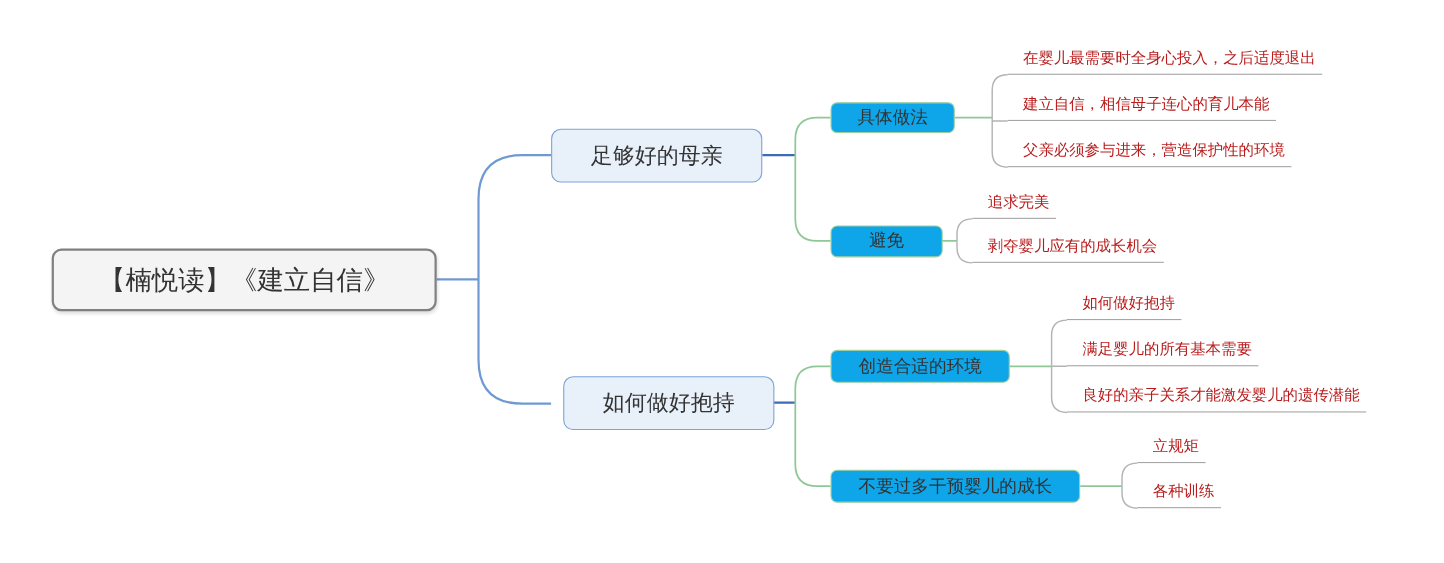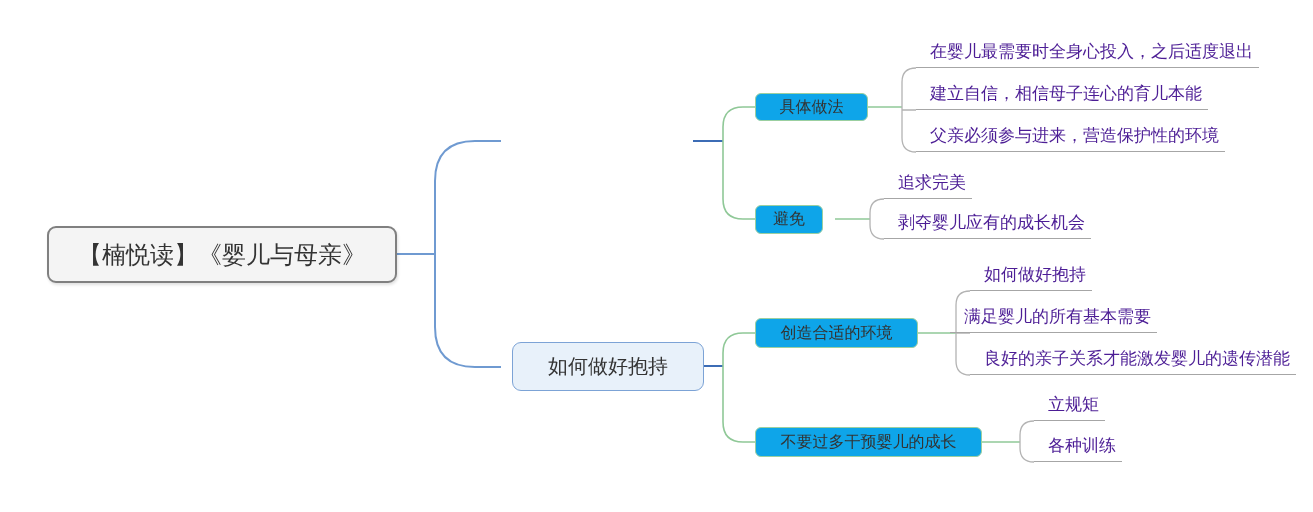--- a/index.html
+++ b/index.html
@@ -33,23 +33,23 @@
     font-size:20px;
   }
   .node-child{
     border:1.3px solid #9bcfa0;
     border-radius:6px;
     background:#0ea5e9;
     font-size:16px;
   }
   .leaf{
     position:absolute;
-    font-size:17px;
+    font-size:14px;
     line-height:20px;
-    color:#4c1d95;
+    color:#b91c1c;
     white-space:nowrap;
     padding:0 6px 5px 14px;
     border-bottom:1px solid #a6a6a6;
   }
 </style>
 </head>
 <body>
 
 <div class="canvas">
 
@@ -70,36 +70,37 @@
     <path d="M835 219 H870" fill="none" stroke="#8fc897" stroke-width="1.6"></path>
     <path d="M884 199 Q870 199 870 213 V225 Q870 239 884 239" fill="none" stroke="#b3b3b3" stroke-width="1.3"></path>
 
     <path d="M918 333 H956" fill="none" stroke="#8fc897" stroke-width="1.6"></path>
     <path d="M970 291 Q956 291 956 305 V361 Q956 375 970 375 M956 333 H970" fill="none" stroke="#b3b3b3" stroke-width="1.3"></path>
 
     <path d="M982 442 H1020" fill="none" stroke="#8fc897" stroke-width="1.6"></path>
     <path d="M1034 421 Q1020 421 1020 435 V448 Q1020 462 1034 462" fill="none" stroke="#b3b3b3" stroke-width="1.3"></path>
   </svg>
 
-  <div class="node node-root" style="left:47px;top:226px;width:350px;height:57px;">【楠悦读】《婴儿与母亲》</div>
+  <div class="node node-root" style="left:47px;top:226px;width:350px;height:57px;">【楠悦读】《建立自信》</div>
 
+  <div class="node node-branch" style="left:501px;top:117px;width:192px;height:49px;">足够好的母亲</div>
   <div class="node node-branch" style="left:512px;top:342px;width:192px;height:49px;">如何做好抱持</div>
 
   <div class="node node-child" style="left:755px;top:93px;width:113px;height:28px;">具体做法</div>
-  <div class="node node-child" style="left:755px;top:205px;width:68px;height:29px;">避免</div>
+  <div class="node node-child" style="left:755px;top:205px;width:102px;height:29px;">避免</div>
   <div class="node node-child" style="left:755px;top:318px;width:163px;height:30px;">创造合适的环境</div>
   <div class="node node-child" style="left:755px;top:427px;width:227px;height:30px;">不要过多干预婴儿的成长</div>
 
   <div class="leaf" style="left:916px;top:42px;">在婴儿最需要时全身心投入，之后适度退出</div>
   <div class="leaf" style="left:916px;top:84px;">建立自信，相信母子连心的育儿本能</div>
   <div class="leaf" style="left:916px;top:126px;">父亲必须参与进来，营造保护性的环境</div>
 
   <div class="leaf" style="left:884px;top:173px;">追求完美</div>
   <div class="leaf" style="left:884px;top:213px;">剥夺婴儿应有的成长机会</div>
 
   <div class="leaf" style="left:970px;top:265px;">如何做好抱持</div>
-  <div class="leaf" style="left:950px;top:307px;">满足婴儿的所有基本需要</div>
+  <div class="leaf" style="left:970px;top:307px;">满足婴儿的所有基本需要</div>
   <div class="leaf" style="left:970px;top:349px;">良好的亲子关系才能激发婴儿的遗传潜能</div>
 
   <div class="leaf" style="left:1034px;top:395px;">立规矩</div>
   <div class="leaf" style="left:1034px;top:436px;">各种训练</div>
 
 </div>
 
 </body></html>

